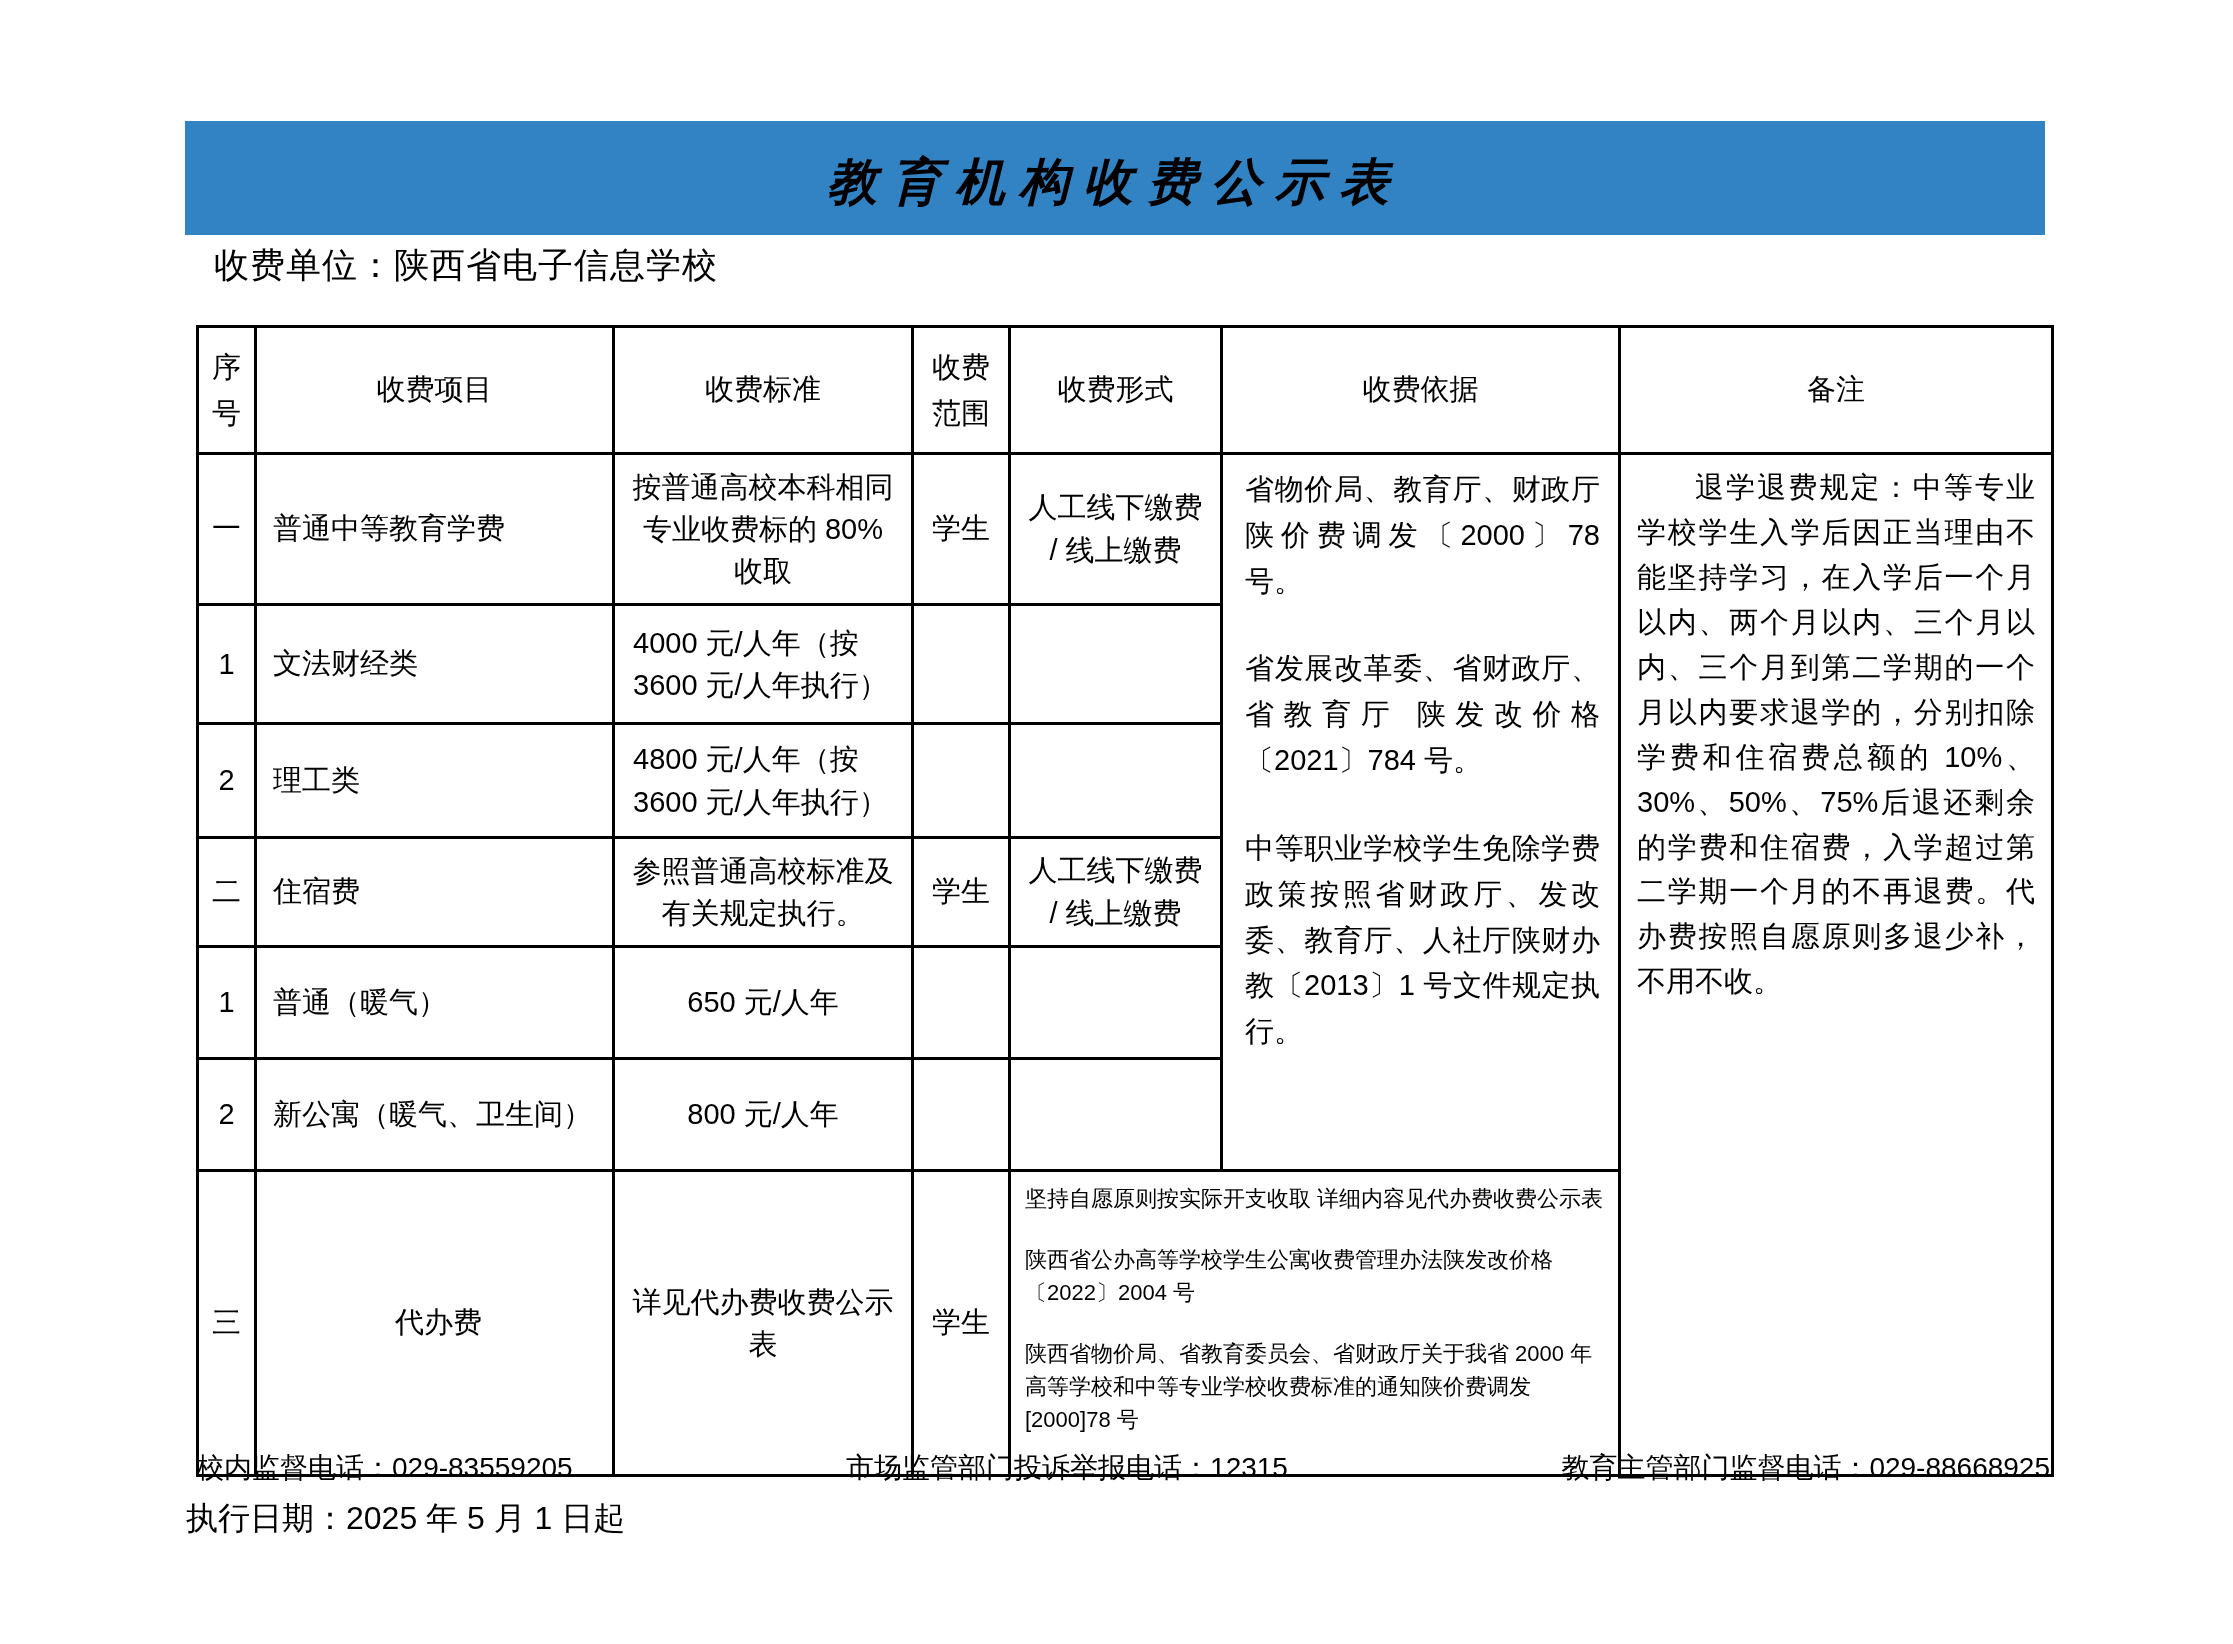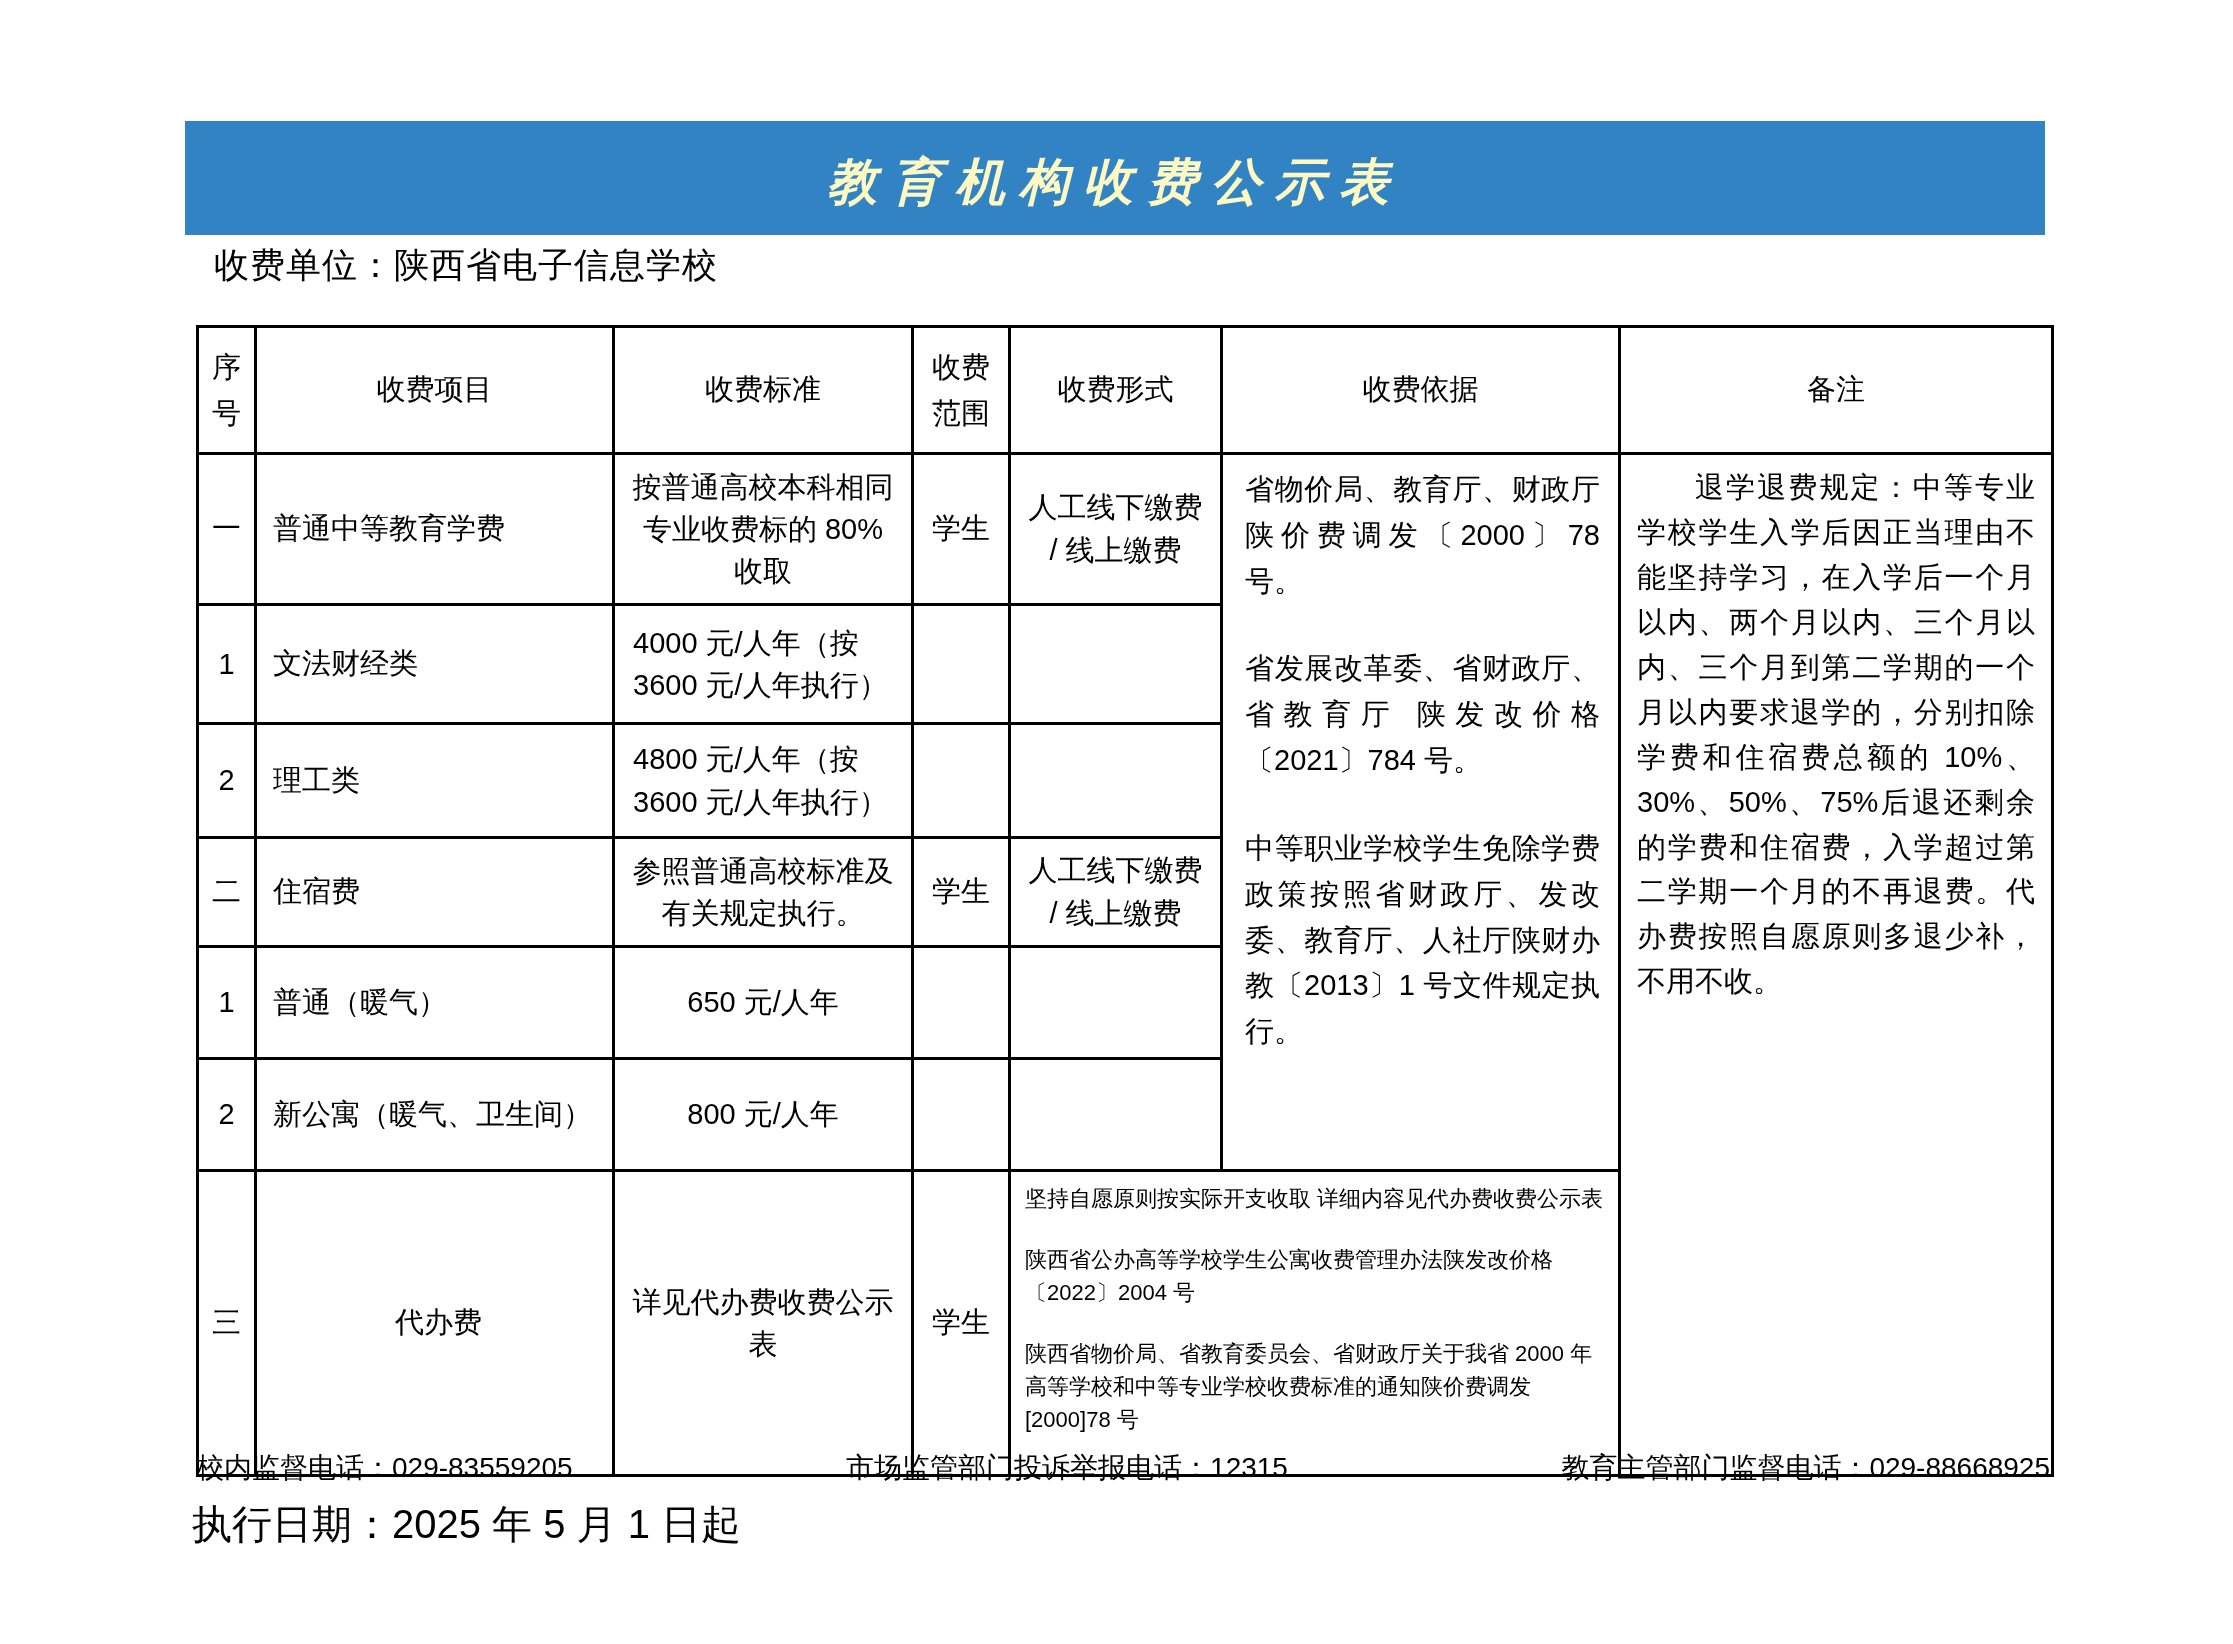--- a/index.html
+++ b/index.html
@@ -7,21 +7,21 @@
     position:relative; width:2234px; height:1645px; background:#ffffff;
     font-family:"Liberation Sans", sans-serif; color:#000;
   }
   .banner {
     position:absolute; left:185px; top:121px; width:1860px; height:114px;
     display:flex; align-items:center; justify-content:center;
   }
   .banner-title {
     font-family:"DejaVu Serif", serif;
     font-style:italic; font-weight:bold;
-    font-size:50px; letter-spacing:14px; color:#fef9c3;
+    font-size:50px; letter-spacing:14px; color:#000000;
     padding-top:8px;
   }
   .unit-line {
     position:absolute; left:214px; top:242px;
     font-size:35px; letter-spacing:1px;
   }
   table.fee-table {
     position:absolute; left:196px; top:325px;
     border-collapse:collapse; table-layout:fixed; width:1854px;
   }
@@ -58,21 +58,21 @@
   td.c-misc {
     vertical-align:top; text-align:left;
     font-size:22px; padding:10px 14px; line-height:1.5;
   }
   td.c-misc p { margin:0 0 28px 0; }
   .footer-phones {
     position:absolute; left:196px; top:1449px; width:1854px;
     display:flex; justify-content:space-between; font-size:28px;
   }
   .footer-date {
-    position:absolute; left:192px; top:1497px; font-size:40px;
+    position:absolute; left:186px; top:1497px; font-size:32px;
   }
 </style>
 </head>
 <body>
 
 <div class="page">
 
   <div class="banner" style="background: rgb(49, 131, 196);">
     <span class="banner-title">教育机构收费公示表</span>
   </div>

